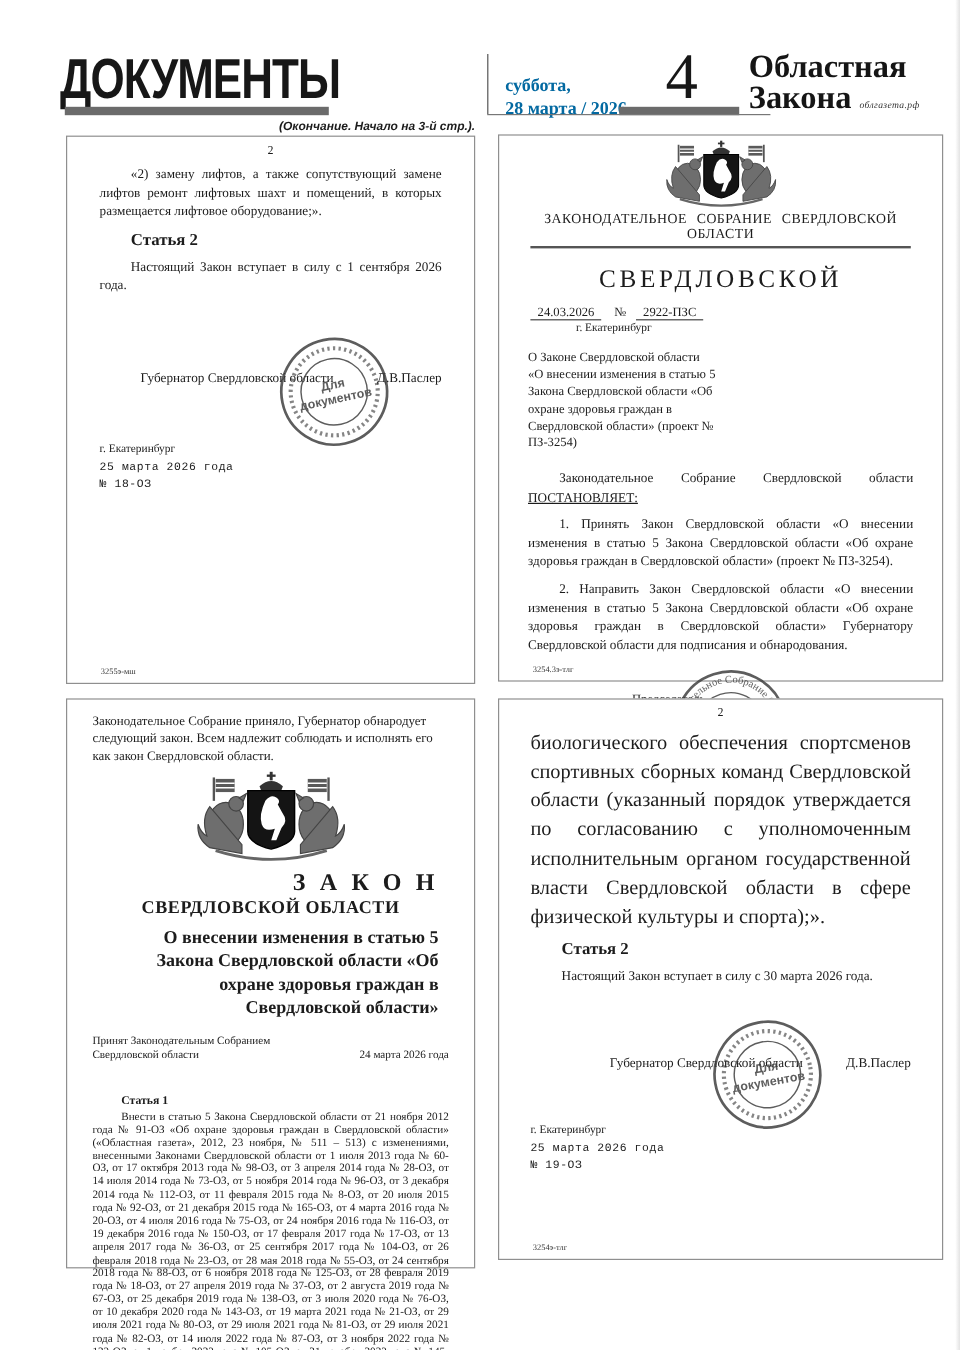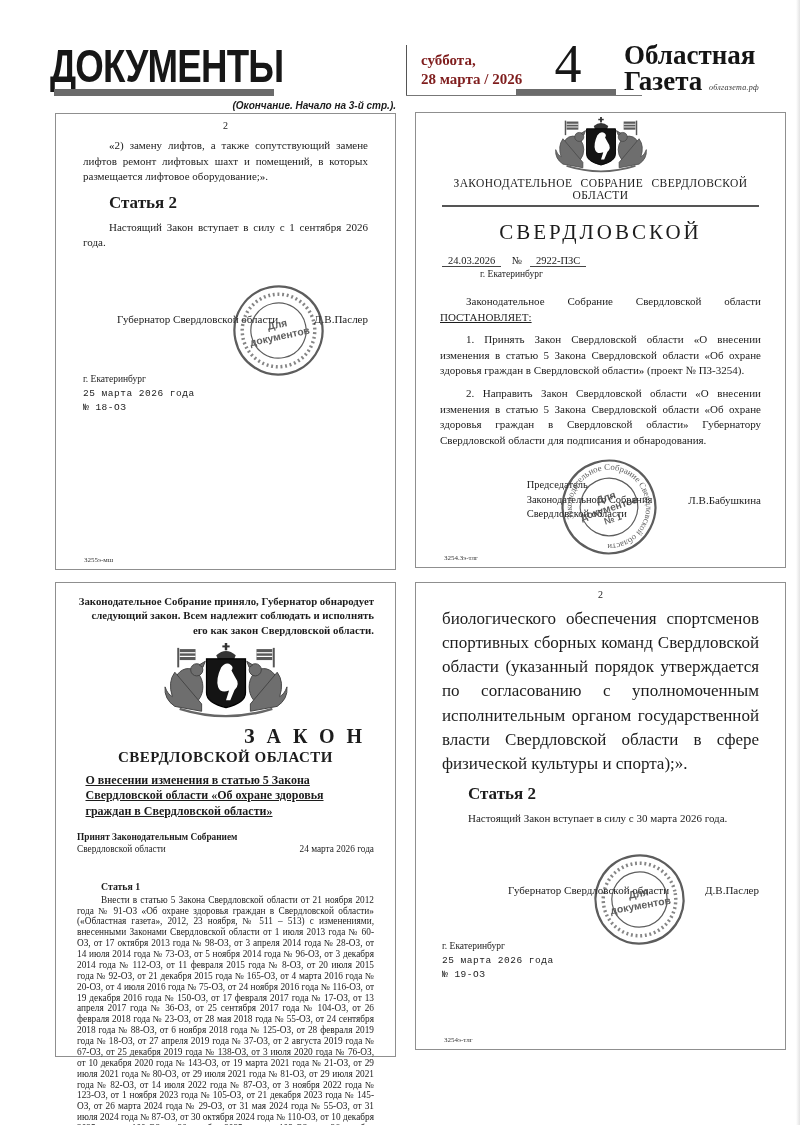--- a/index.html
+++ b/index.html
@@ -6,41 +6,41 @@
   body{width:800px;height:1125px;position:relative;background:#fff;color:#1c1c1c;
        font-family:"Liberation Serif",serif;overflow:hidden;}
   .abs{position:absolute;}
 
   
   .hdr-title{left:50px;top:38px;font-family:"Liberation Sans",sans-serif;font-weight:700;
              font-size:47px;letter-spacing:-1px;transform:scaleX(.78);transform-origin:left top;
              color:#171717;}
   .hdr-title-bar{left:54px;top:89px;width:220px;height:7px;background:#6b6b6b;}
   .hdr-vline{left:406px;top:45px;width:1px;height:50px;background:#555;}
-  .hdr-date{left:421px;top:51px;font-size:15px;font-weight:700;line-height:1.25;color:#7f1d1d;}
+  .hdr-date{left:421px;top:63px;font-size:15px;font-weight:700;line-height:1.25;color:#0369a1;}
   .hdr-page{left:528px;top:33px;width:80px;text-align:center;font-size:54px;font-weight:400;color:#171717;}
   .hdr-num-bar{left:516px;top:89px;width:100px;height:7px;background:#6b6b6b;}
   .hdr-rule{left:406px;top:95px;width:236px;height:1px;background:#777;}
   .brand{left:624px;top:42px;font-weight:700;font-size:27px;line-height:.98;color:#151515;}
   .brand-site{font-style:italic;font-weight:400;font-size:8px;letter-spacing:.3px;color:#333;}
 
   .cont-note{left:55px;top:100px;width:341px;text-align:right;
              font-family:"Liberation Sans",sans-serif;font-style:italic;font-weight:700;font-size:10px;}
 
   
   .doc-box{border:1px solid #8f8f8f;background:#fff;box-sizing:border-box;}
   #box1{left:55px;top:113px;width:341px;height:457px;padding:6px 27px;}
   #box2{left:415px;top:112px;width:371px;height:456px;padding:4px 24px;}
   #box3{left:55px;top:582px;width:341px;height:475px;padding:9px 21px;}
   #box4{left:415px;top:582px;width:371px;height:468px;padding:6px 26px;}
 
   .pgnum{text-align:center;font-size:10px;}
   .para{ text-align:justify;text-indent:26px;font-size:11px;line-height:1.42;margin:7px 0 0 0;}
   .para.noind{text-indent:0;}
-  .art-h{font-weight:700;text-indent:26px;font-size:17px;margin:8px 0 0 0;}
+  .art-h{font-weight:700;text-indent:26px;font-size:14px;margin:8px 0 0 0;}
 
   .sig-row{position:relative;display:flex;justify-content:flex-end;font-size:11px;gap:36px;}
   .addr{font-family:"Liberation Mono",monospace;font-size:9.5px;line-height:1.45;letter-spacing:.5px;color:#222;}
   .addr .city{font-family:"Liberation Serif",serif;letter-spacing:0;}
   .code{position:absolute;bottom:5px;left:28px;font-size:7px;color:#333;}
 
   
   .stamp{position:absolute;opacity:.82;}
   .stamp svg{display:block;}
 
@@ -49,24 +49,24 @@
   .org-rule{height:2px;background:#555;margin:4px 2px 0 2px;}
   .post-h{text-align:center;font-size:21px;letter-spacing:3px;margin:13px 0 10px 0;}
   .dateline{font-size:10.5px;margin-left:2px;}
   .dateline .u{border-bottom:1px solid #444;padding:0 6px;}
   .city-line{font-size:9.5px;margin:3px 0 0 40px;}
   .subject{width:158px;font-size:10.5px;line-height:1.35;margin-top:13px;}
   .uline{text-decoration:underline;}
   .sig-title{font-size:10.5px;line-height:1.35;}
 
   
-  .law-intro{font-weight:700;font-size:10.8px;line-height:1.32;text-align:right;margin-top:2px;}
+  .law-intro{font-weight:400;font-size:10.8px;line-height:1.32;text-align:left;margin-top:2px;}
   .law-word{text-align:right;font-weight:700;font-size:20px;letter-spacing:12px;margin-top:4px;text-indent:12px;}
   .law-region{text-align:center;font-weight:700;font-size:15px;letter-spacing:.5px;margin-top:1px;}
-  .law-title{text-align:left;font-weight:700;font-size:12px;line-height:1.3;margin:7px auto 0 auto;max-width:280px;text-decoration:underline;}
+  .law-title{text-align:right;font-weight:700;font-size:15px;line-height:1.3;margin:7px auto 0 auto;max-width:280px;}
   .adopted{display:flex;justify-content:space-between;align-items:flex-end;font-size:9.3px;line-height:1.3;margin-top:11px;}
   .dense{font-size:9.3px;line-height:1.17;text-indent:24px;text-align:justify;margin:3px 0 0 0;}
   .dense-h{font-weight:700;font-size:9.8px;text-indent:24px;margin-top:26px;}
 
   .emblem{display:block;margin:0 auto;}
   .scan-edge{right:0;top:0;width:4px;height:100%;background:linear-gradient(to right,#fff,#e3e3e3);}
 </style>
 </head>
 <body>
 
@@ -75,21 +75,21 @@
 <div class="abs hdr-vline"></div>
 <div class="abs hdr-date">
   <div>суббота,</div>
   <div>28 марта / 2026</div>
 </div>
 <div class="abs hdr-page">4</div>
 <div class="abs hdr-num-bar"></div>
 <div class="abs hdr-rule"></div>
 <div class="abs brand">
   <div>Областная</div>
-  <div><span>Газета</span>
+  <div><span>Закона</span>
     <span class="brand-site">облгазета.рф</span></div>
 </div>
 <div class="abs cont-note">(Окончание. Начало на 3-й стр.).</div>
 <div class="abs scan-edge"></div>
 
 <div class="abs doc-box" id="box1">
   <div class="pgnum">2</div>
   <p class="para">«2) замену лифтов, а также сопутствующий замене лифтов ремонт лифтовых шахт и помещений, в которых размещается лифтовое оборудование;».</p>
   <p class="art-h">Статья 2</p>
   <p class="para">Настоящий Закон вступает в силу с 1 сентября 2026 года.</p>
@@ -146,20 +146,21 @@
     <path d="M22,54 q38,12 76,0" stroke="#666" stroke-width="2" fill="none"></path>
   </svg>
   <div class="org-line">ЗАКОНОДАТЕЛЬНОЕ СОБРАНИЕ СВЕРДЛОВСКОЙ ОБЛАСТИ</div>
   <div class="org-rule"></div>
   <div class="post-h">СВЕРДЛОВСКОЙ</div>
   <div class="dateline">
     <span class="u">24.03.2026</span>
     <span style="padding:0 8px;">№</span><span class="u">2922-ПЗС</span>
   </div>
   <div class="city-line">г. Екатеринбург</div>
+  <div class="subject">О Законе Свердловской области «О внесении изменения в статью 5 Закона Свердловской области «Об охране здоровья граждан в Свердловской области» (проект № ПЗ-3254)</div>
   <p class="para" style="margin-top:15px;"><span>Законодательное Собрание Свердловской области </span><span class="uline">ПОСТАНОВЛЯЕТ:</span></p>
   <p class="para">1. Принять Закон Свердловской области «О внесении изменения в статью 5 Закона Свердловской области «Об охране здоровья граждан в Свердловской области» (проект № ПЗ-3254).</p>
   <p class="para">2. Направить Закон Свердловской области «О внесении изменения в статью 5 Закона Свердловской области «Об охране здоровья граждан в Свердловской области» Губернатору Свердловской области для подписания и обнародования.</p>
 
   <div class="sig-row" style="margin-top:30px;align-items:center;">
     <span class="sig-title">
       <span style="display:block;">Председатель</span>
       <span style="display:block;">Законодательного Собрания</span>
       <span style="display:block;">Свердловской области</span>
     </span>
@@ -209,21 +210,21 @@
       <circle cx="84" cy="22" r="5"></circle>
       <path d="M82,18 l-5,-3 l2,5 z"></path>
     </g>
     <path d="M22,54 q38,12 76,0" stroke="#666" stroke-width="2" fill="none"></path>
   </svg>
   <div class="law-word">ЗАКОН</div>
   <div class="law-region">СВЕРДЛОВСКОЙ ОБЛАСТИ</div>
   <div class="law-title">О внесении изменения в статью 5 Закона Свердловской области «Об охране здоровья граждан в Свердловской области»</div>
   <div class="adopted">
     <span>
-      <span style="display:block;font-weight:bold;">Принят Законодательным Собранием</span>
+      <span style="display:block;">Принят Законодательным Собранием</span>
       <span style="display:block;">Свердловской области</span>
     </span>
     <span>24 марта 2026 года</span>
   </div>
   <div class="dense-h">Статья 1</div>
   <p class="dense">Внести в статью 5 Закона Свердловской области от 21 ноября 2012 года № 91-ОЗ «Об охране здоровья граждан в Свердловской области» («Областная газета», 2012, 23 ноября, № 511 – 513) с изменениями, внесенными Законами Свердловской области от 1 июля 2013 года № 60-ОЗ, от 17 октября 2013 года № 98-ОЗ, от 3 апреля 2014 года № 28-ОЗ, от 14 июля 2014 года № 73-ОЗ, от 5 ноября 2014 года № 96-ОЗ, от 3 декабря 2014 года № 112-ОЗ, от 11 февраля 2015 года № 8-ОЗ, от 20 июля 2015 года № 92-ОЗ, от 21 декабря 2015 года № 165-ОЗ, от 4 марта 2016 года № 20-ОЗ, от 4 июля 2016 года № 75-ОЗ, от 24 ноября 2016 года № 116-ОЗ, от 19 декабря 2016 года № 150-ОЗ, от 17 февраля 2017 года № 17-ОЗ, от 13 апреля 2017 года № 36-ОЗ, от 25 сентября 2017 года № 104-ОЗ, от 26 февраля 2018 года № 23-ОЗ, от 28 мая 2018 года № 55-ОЗ, от 24 сентября 2018 года № 88-ОЗ, от 6 ноября 2018 года № 125-ОЗ, от 28 февраля 2019 года № 18-ОЗ, от 27 апреля 2019 года № 37-ОЗ, от 2 августа 2019 года № 67-ОЗ, от 25 декабря 2019 года № 138-ОЗ, от 3 июля 2020 года № 76-ОЗ, от 10 декабря 2020 года № 143-ОЗ, от 19 марта 2021 года № 21-ОЗ, от 29 июля 2021 года № 80-ОЗ, от 29 июля 2021 года № 81-ОЗ, от 29 июля 2021 года № 82-ОЗ, от 14 июля 2022 года № 87-ОЗ, от 3 ноября 2022 года № 123-ОЗ, от 1 ноября 2023 года № 105-ОЗ, от 21 декабря 2023 года № 145-ОЗ, от 26 марта 2024 года № 29-ОЗ, от 31 мая 2024 года № 55-ОЗ, от 31 июля 2024 года № 87-ОЗ, от 30 октября 2024 года № 110-ОЗ, от 10 декабря 2025 года № 100-ОЗ, от 26 декабря 2025 года № 109-ОЗ и от 26 декабря 2025 года № 110-ОЗ, следующее изменение:</p>
 
 </div>
 
 <div class="abs doc-box" id="box4">

